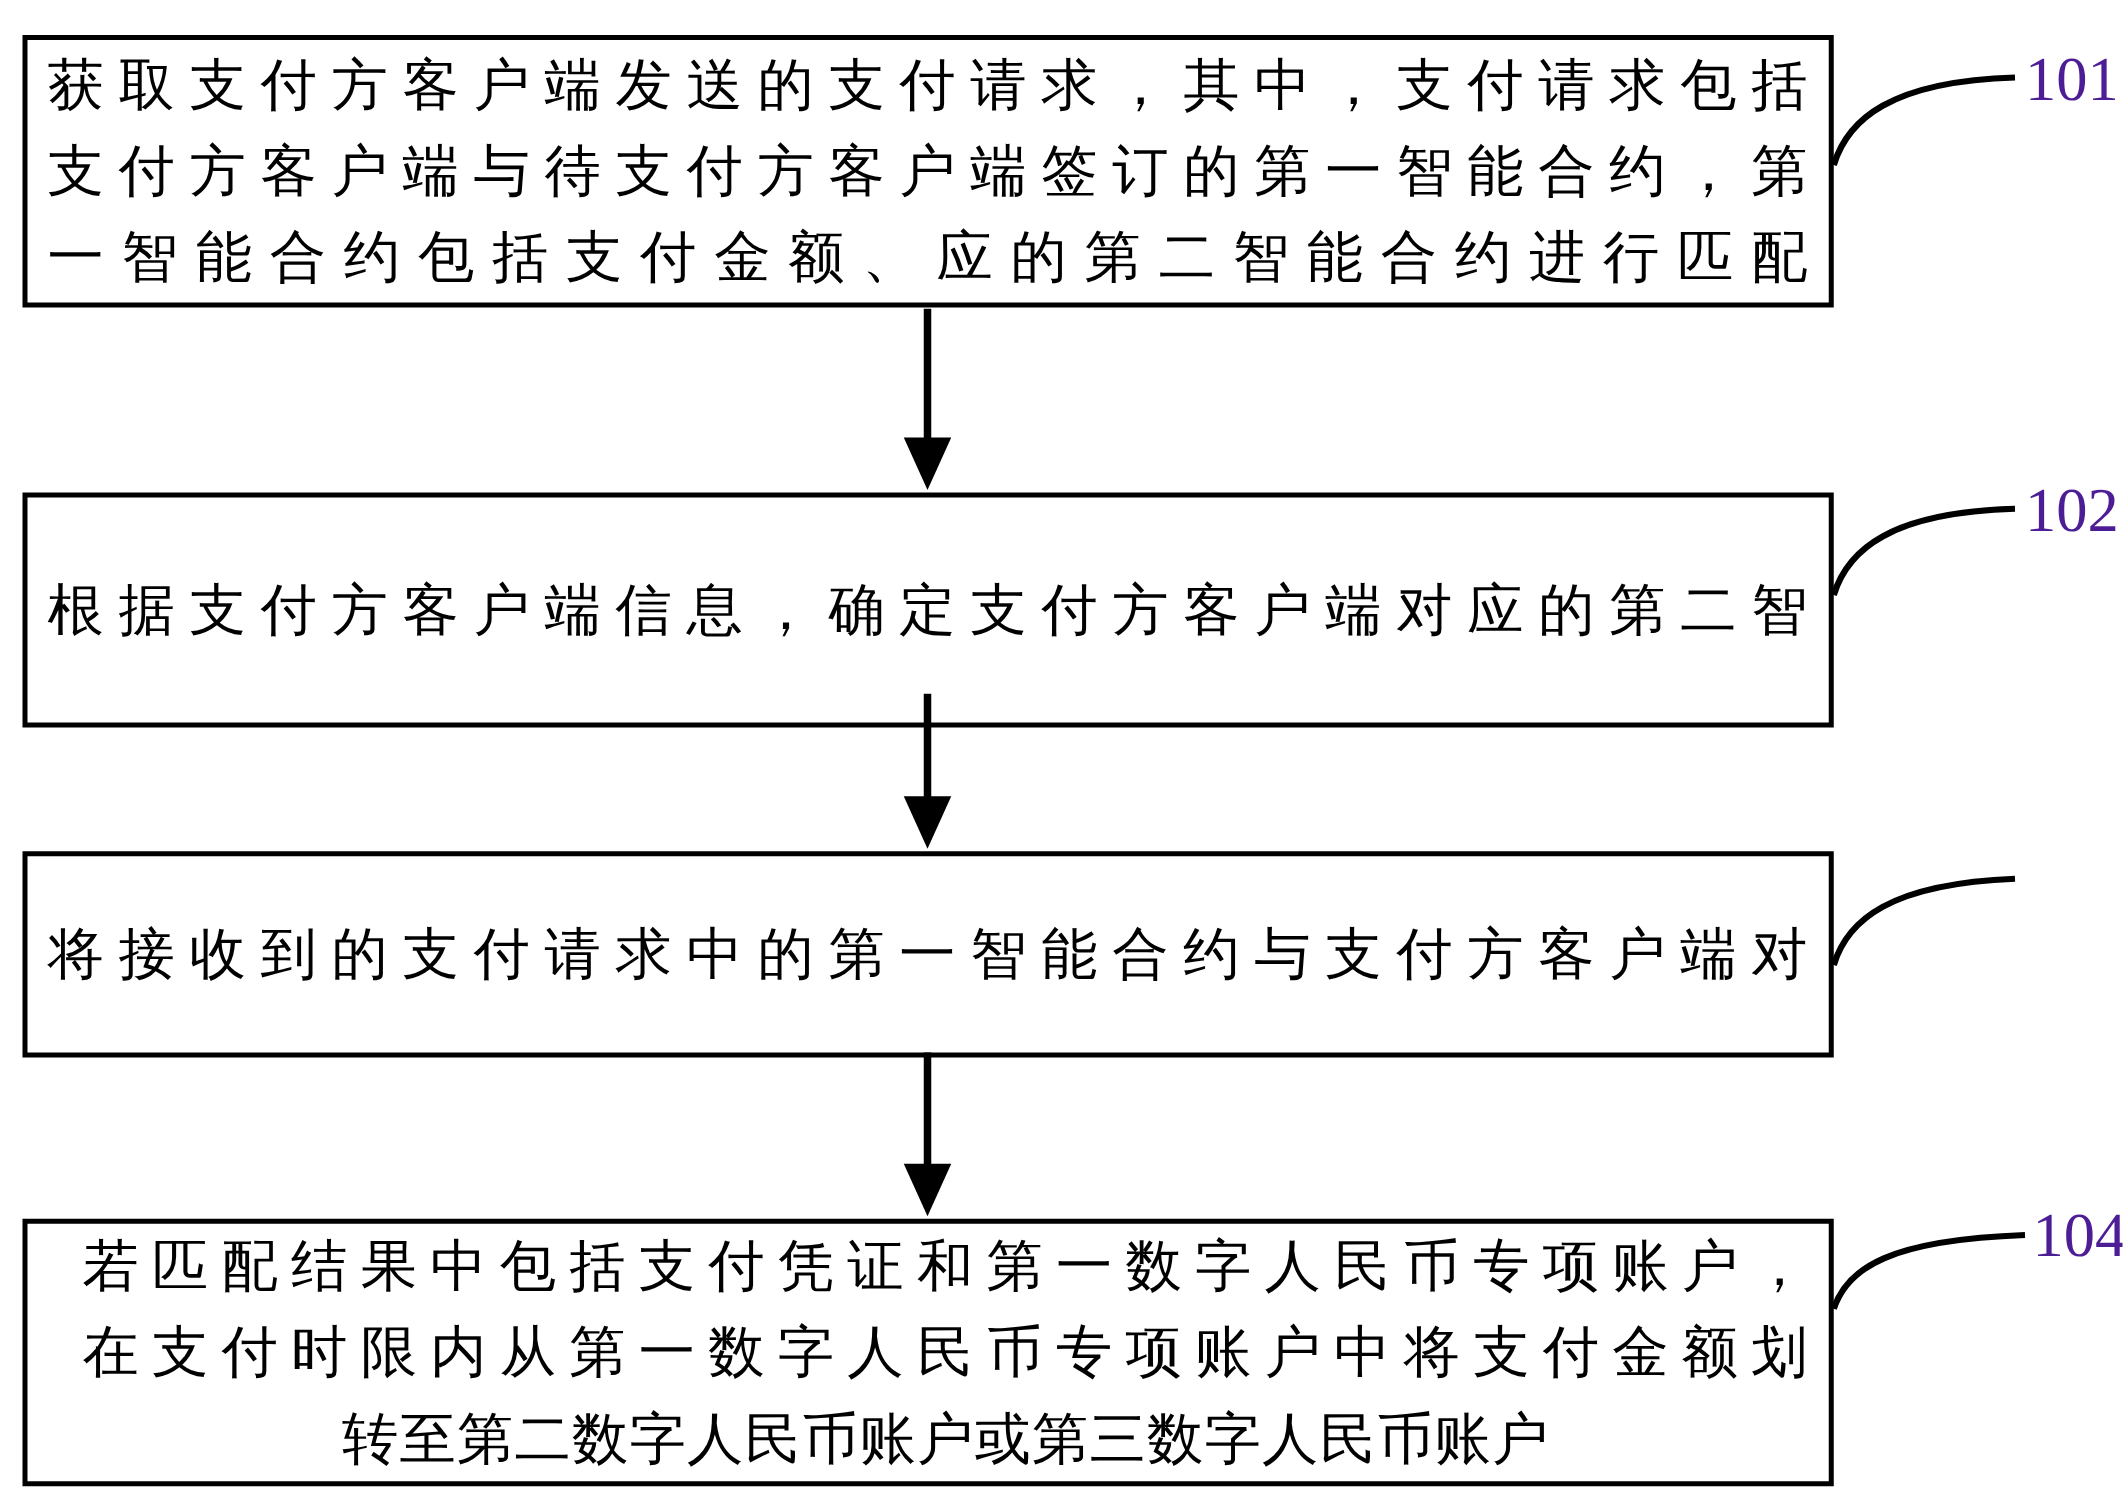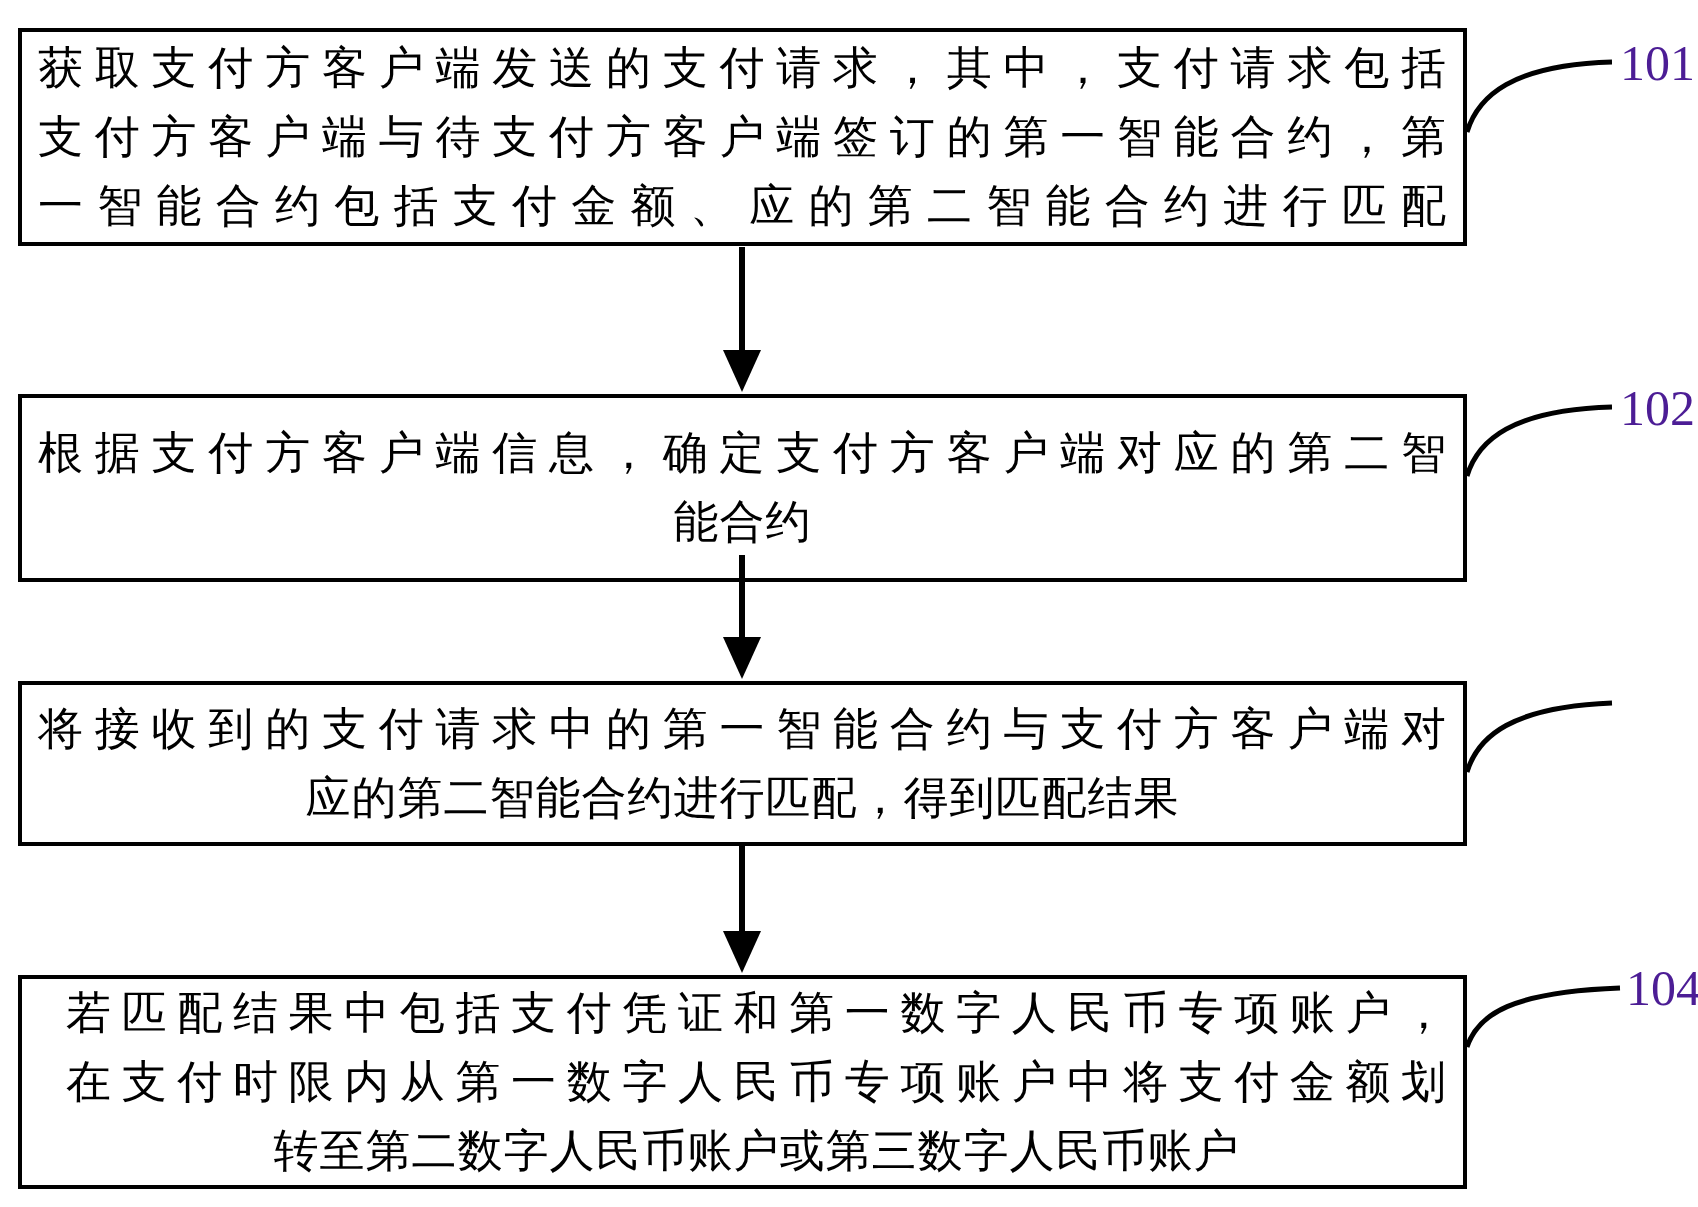--- a/index.html
+++ b/index.html
@@ -67,26 +67,24 @@
 <div class="canvas">
 
   <div class="box" style="top:28px;height:218px;">
     <div class="line fill">获取支付方客户端发送的支付请求，其中，支付请求包括</div>
     <div class="line fill">支付方客户端与待支付方客户端签订的第一智能合约，第</div>
     <div class="line fill">一智能合约包括支付金额、应的第二智能合约进行匹配</div>
   </div>
 
   <div class="box" style="top:394px;height:188px;">
     <div class="line fill">根据支付方客户端信息，确定支付方客户端对应的第二智</div>
-    <div class="line center">能合约</div>
   </div>
 
   <div class="box" style="top:681px;height:165px;">
     <div class="line fill">将接收到的支付请求中的第一智能合约与支付方客户端对</div>
-    <div class="line center">应的第二智能合约进行匹配，得到匹配结果</div>
   </div>
 
   <div class="box" style="top:975px;height:214px;padding-left:44px;">
     <div class="line fill">若匹配结果中包括支付凭证和第一数字人民币专项账户，</div>
     <div class="line fill">在支付时限内从第一数字人民币专项账户中将支付金额划</div>
     <div class="line center">转至第二数字人民币账户或第三数字人民币账户</div>
   </div>
 
   <svg class="overlay" viewBox="0 0 1698 1207">
 

